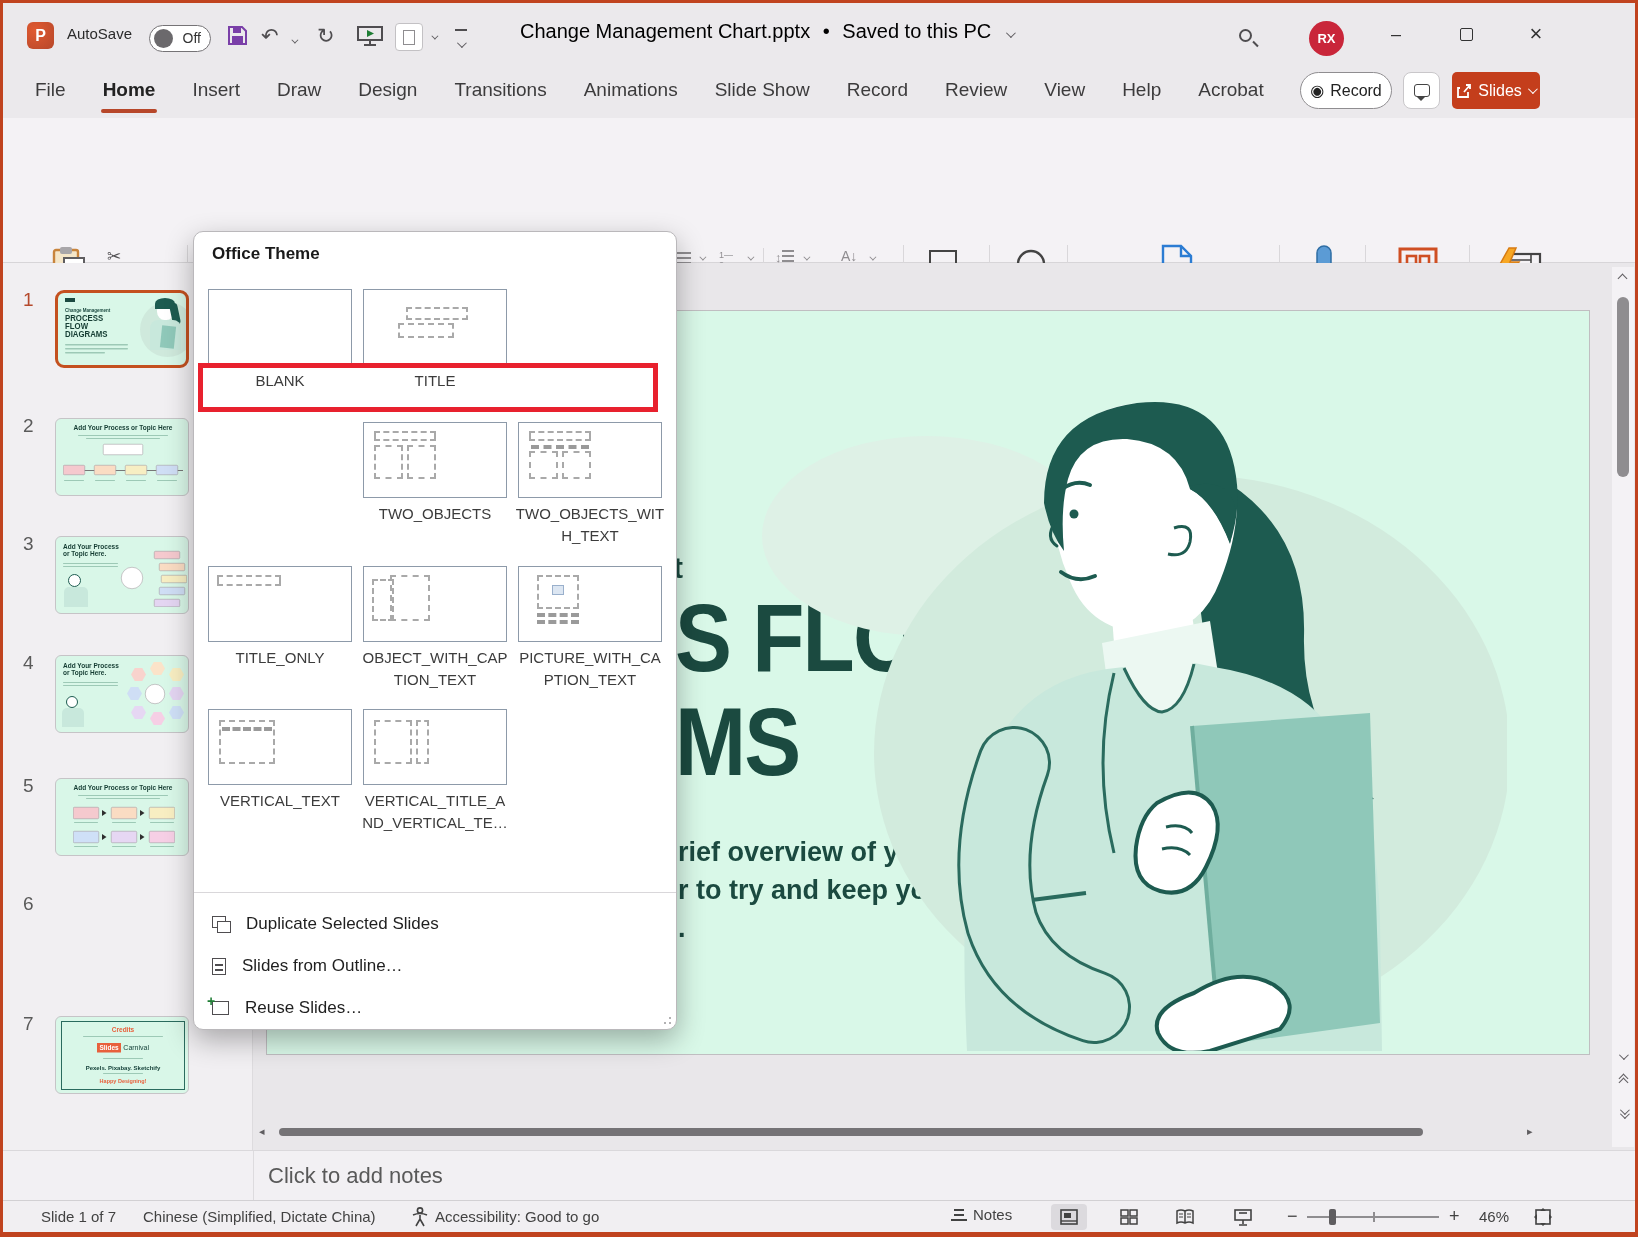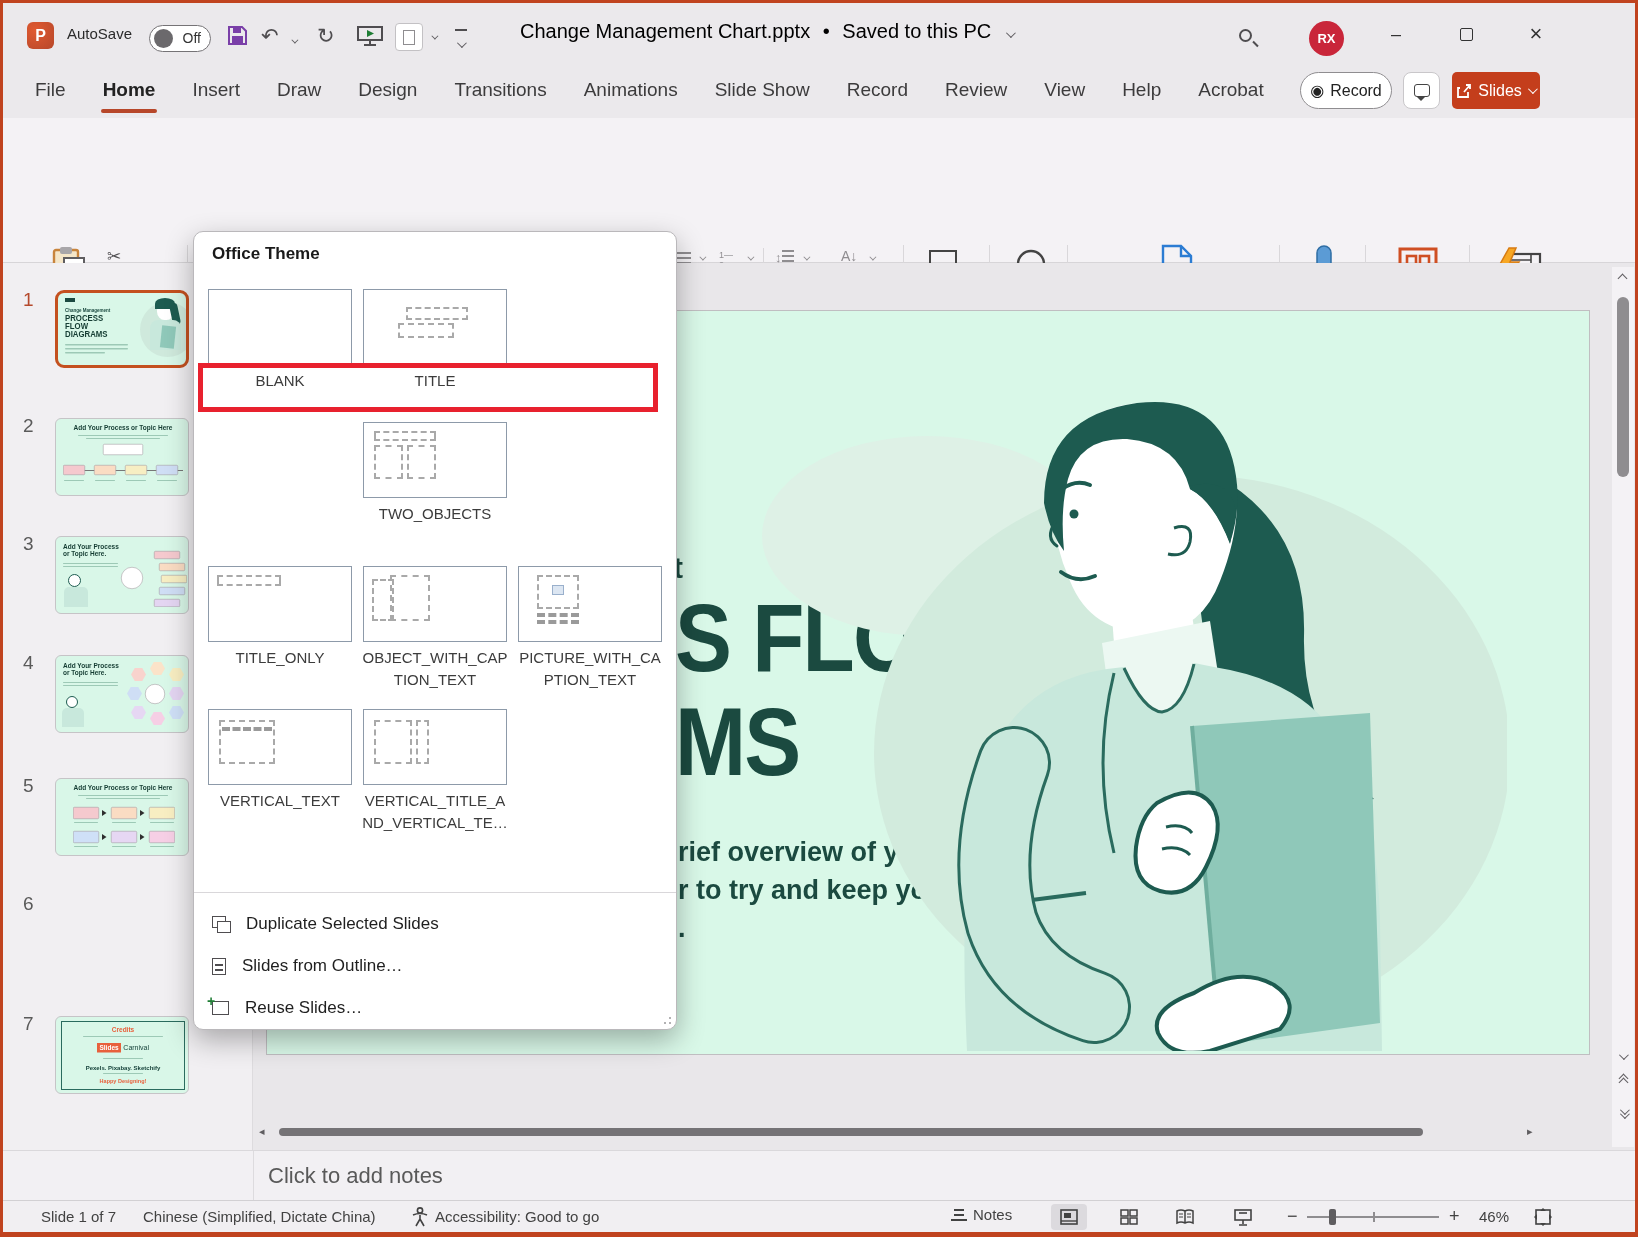--- a/index.html
+++ b/index.html
@@ -614,20 +614,29 @@
     </div>
 
     <div class="lcard" style="left:169px;top:190px">
       <div class="lprev">
         <div class="dash" style="left:10px;top:8px;width:62px;height:10px"></div>
         <div class="dash" style="left:10px;top:22px;width:29px;height:34px"></div>
         <div class="dash" style="left:43px;top:22px;width:29px;height:34px"></div>
       </div>
       <div class="llabel">TWO_OBJECTS</div>
     </div>
+    <div class="lcard" style="left:324px;top:190px">
+      <div class="lprev">
+        <div class="dash" style="left:10px;top:8px;width:62px;height:10px"></div>
+        <div class="dashbar" style="left:12px;top:22px;width:58px"></div>
+        <div class="dash" style="left:10px;top:28px;width:29px;height:28px"></div>
+        <div class="dash" style="left:43px;top:28px;width:29px;height:28px"></div>
+      </div>
+      <div class="llabel">TWO_OBJECTS_WITH_TEXT</div>
+    </div>
 
     <div class="lcard" style="left:14px;top:334px">
       <div class="lprev">
           <div class="dash" style="left:8px;top:8px;width:64px;height:11px"></div>
         </div>
       <div class="llabel">TITLE_ONLY</div>
     </div>
     <div class="lcard" style="left:169px;top:334px">
       <div class="lprev">
         <div class="dash" style="left:8px;top:12px;width:22px;height:42px"></div>

